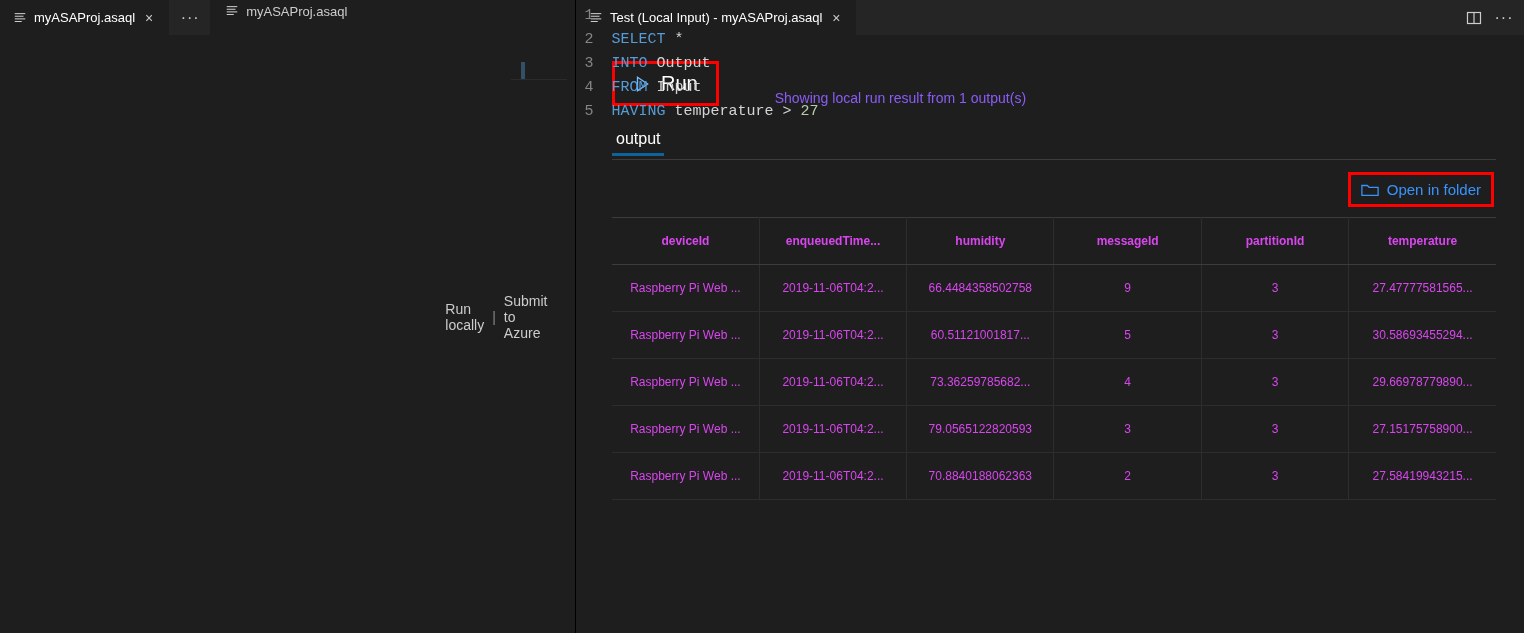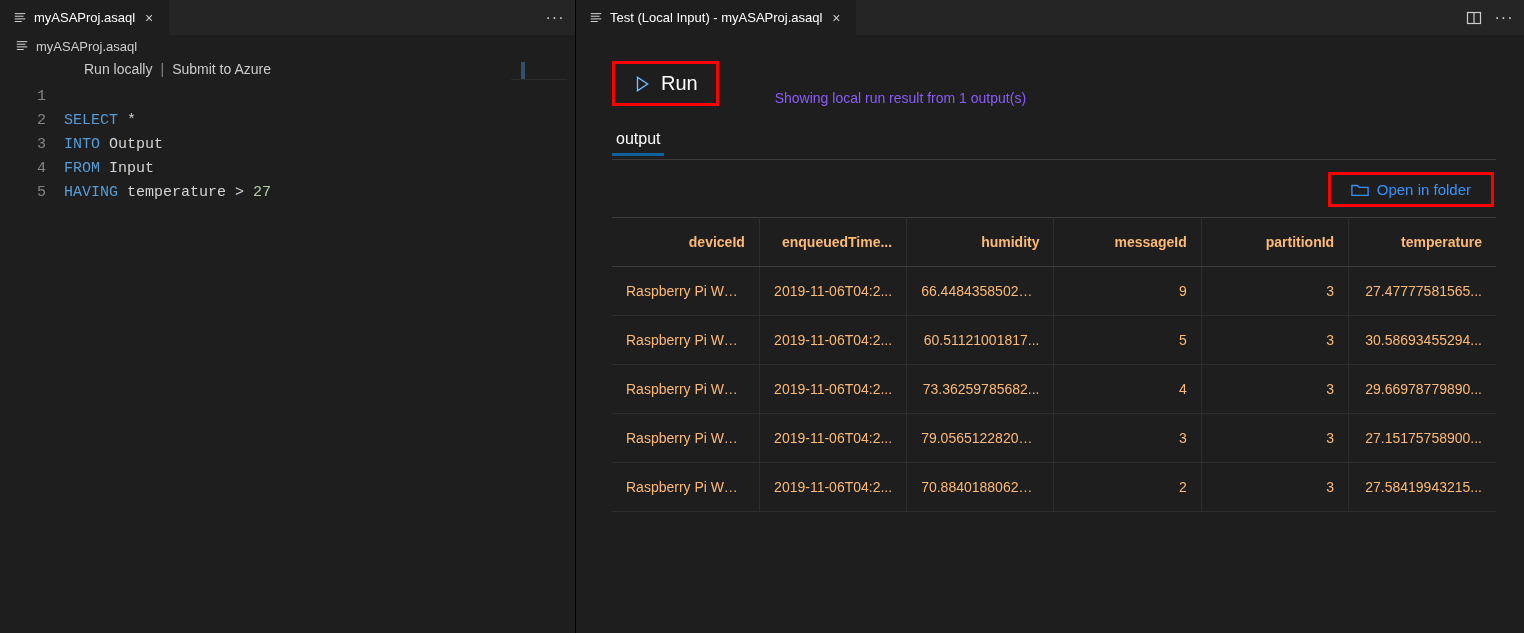--- a/index.html
+++ b/index.html
@@ -11,21 +11,21 @@
     width: 1524px;
     height: 633px;
     overflow: hidden;
     display: flex;
   }
   .pane-left {
     width: 576px;
     height: 100%;
     background: #1e1e1e;
     display: flex;
-    flex-direction: column;
+    flex-direction: row;
     border-right: 1px solid #000;
   }
   .pane-right {
     flex: 1;
     height: 100%;
     background: #1e1e1e;
     display: flex;
     flex-direction: column;
   }
   
@@ -163,33 +163,33 @@
     background:#0e639c;
   }
   .open-folder-row {
     display:flex; justify-content:flex-end;
     padding: 12px 2px 10px 0;
   }
   .open-folder {
     display:flex; align-items:center; gap:8px;
     color:#3794ff;
     font-size:15px;
-    padding:6px 20px;
+    padding:6px 10px;
   }
   
   table {
     width:100%;
     border-collapse: collapse;
     table-layout: fixed;
   }
   th, td {
-    text-align:right;
+    text-align:center;
     padding: 16px 14px;
-    font-size:14px;
-    color:#fdba74;
+    font-size:12px;
+    color:#d946ef;
     overflow:hidden;
     text-overflow: ellipsis;
     white-space: nowrap;
   }
   th {
     font-weight:600;
     border-top:1px solid #3c3c3c;
     border-bottom:1px solid #3c3c3c;
   }
   td {

